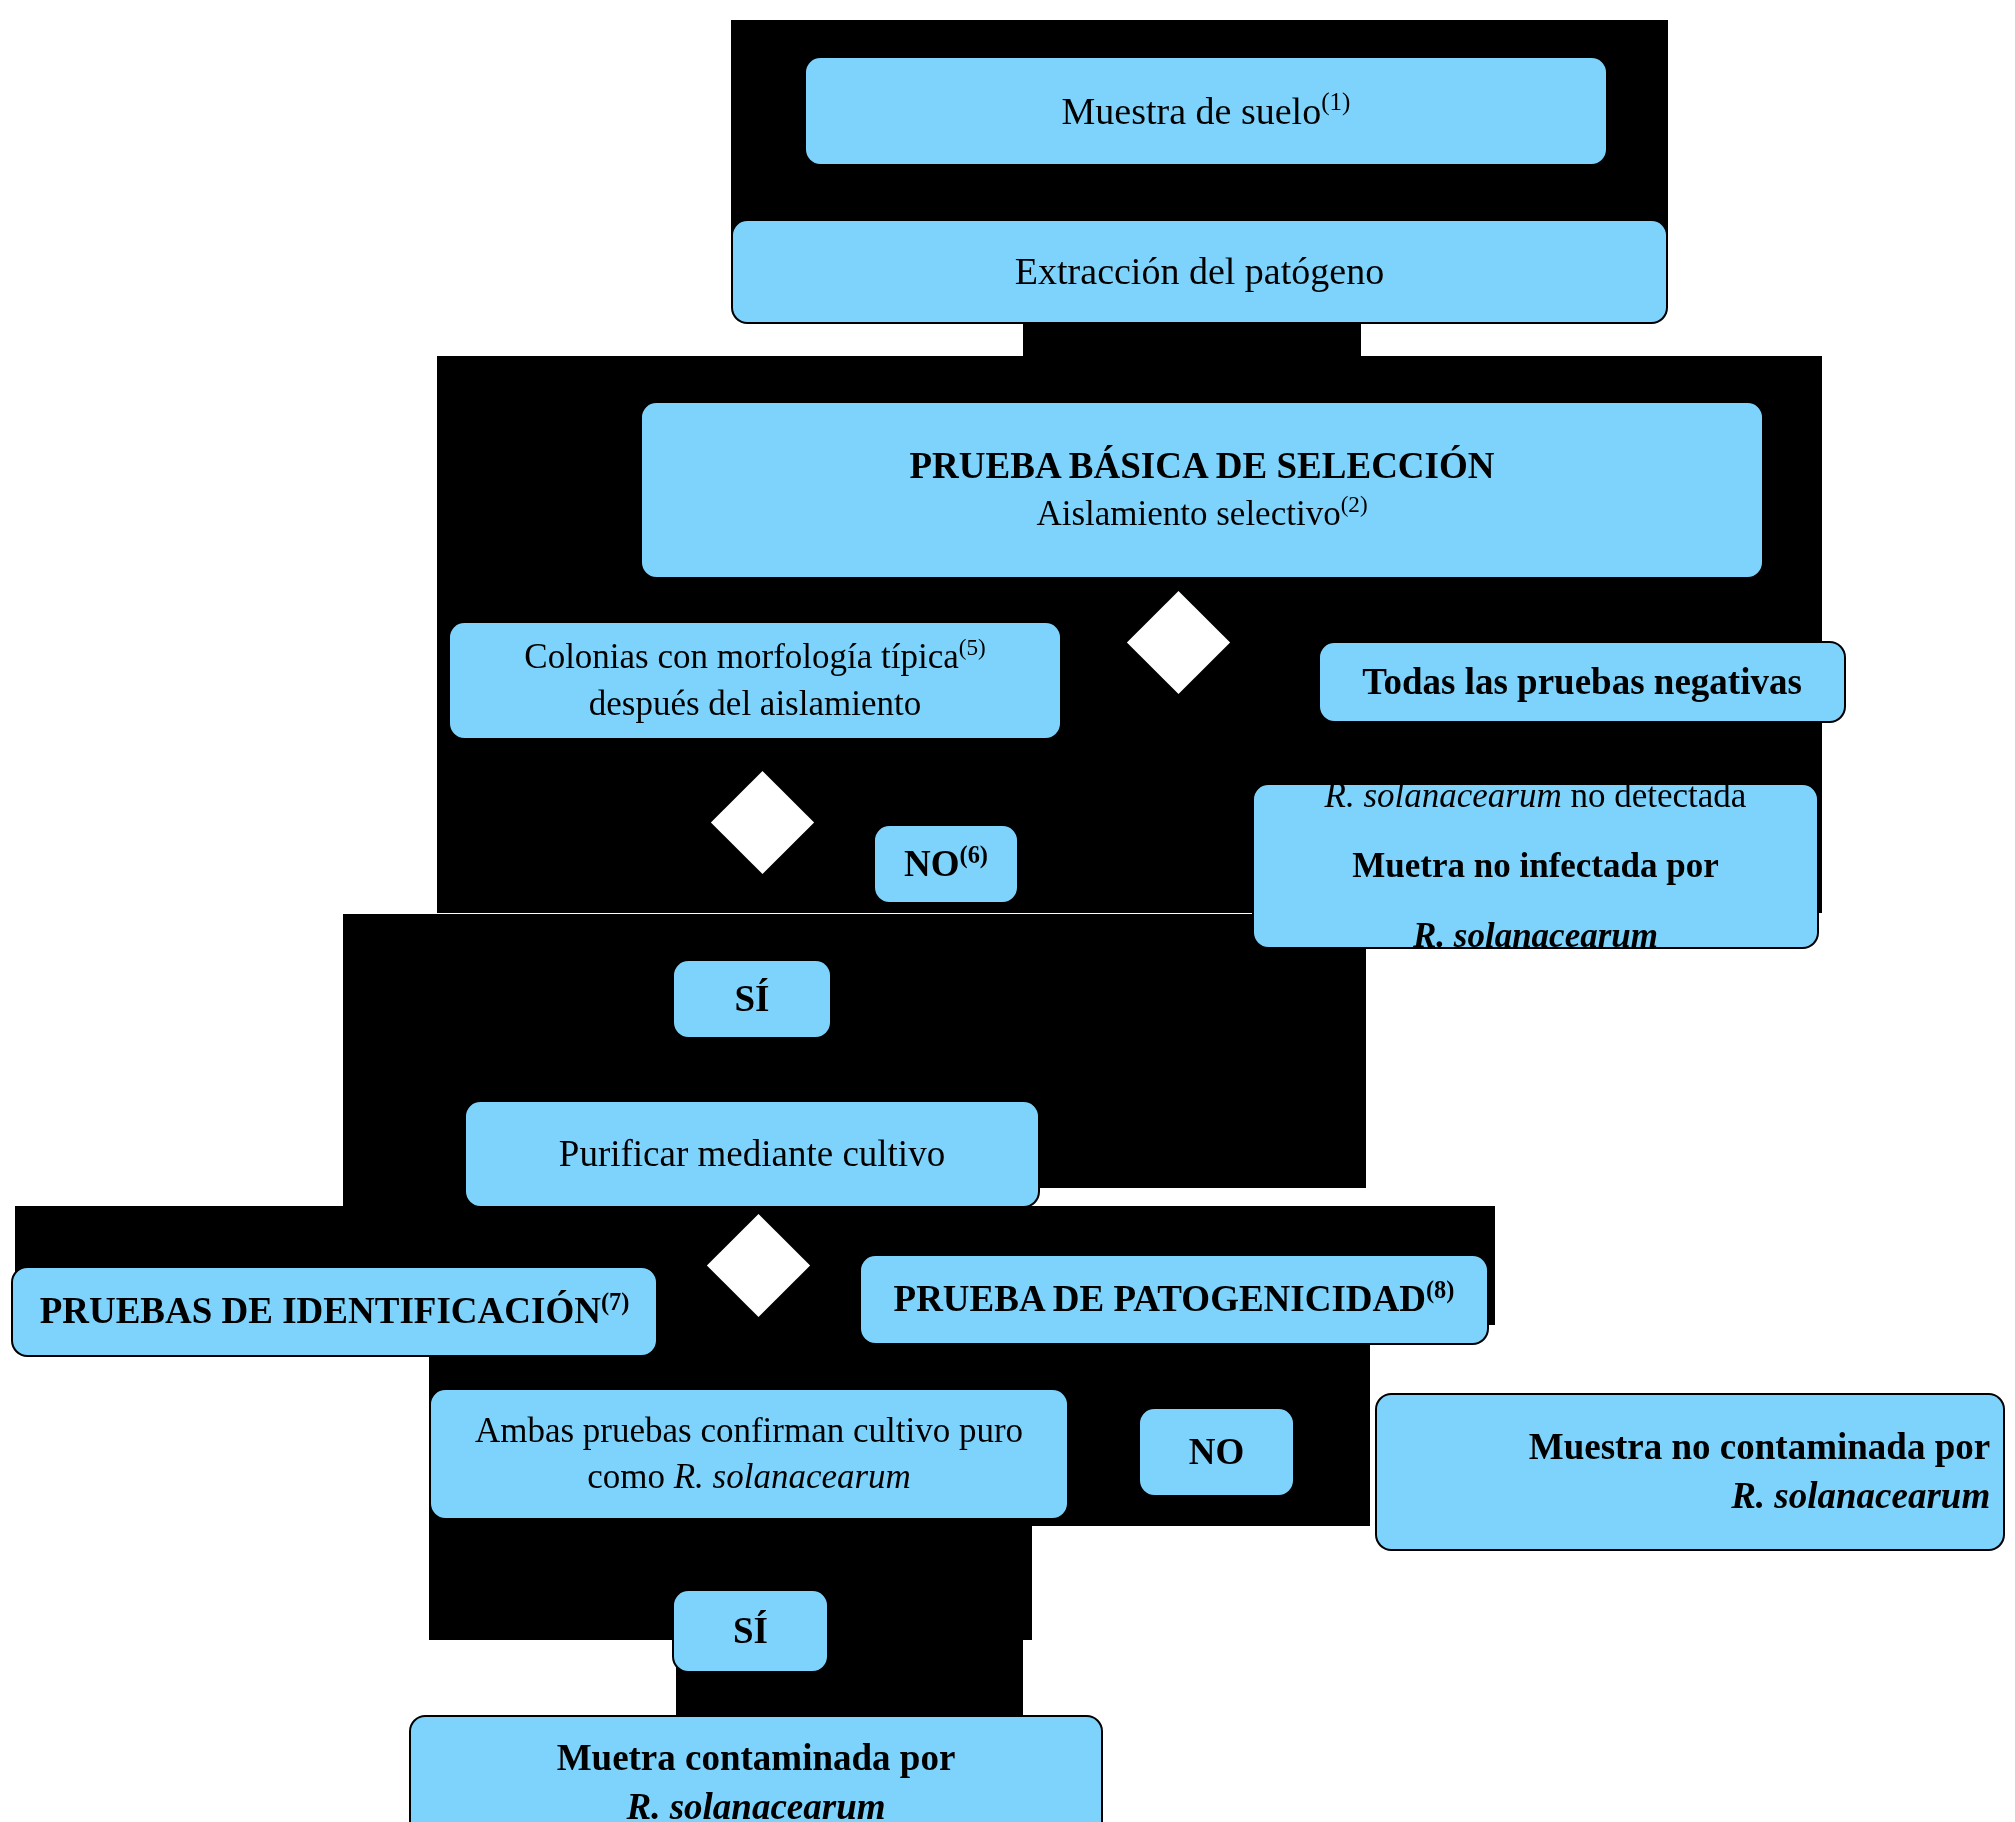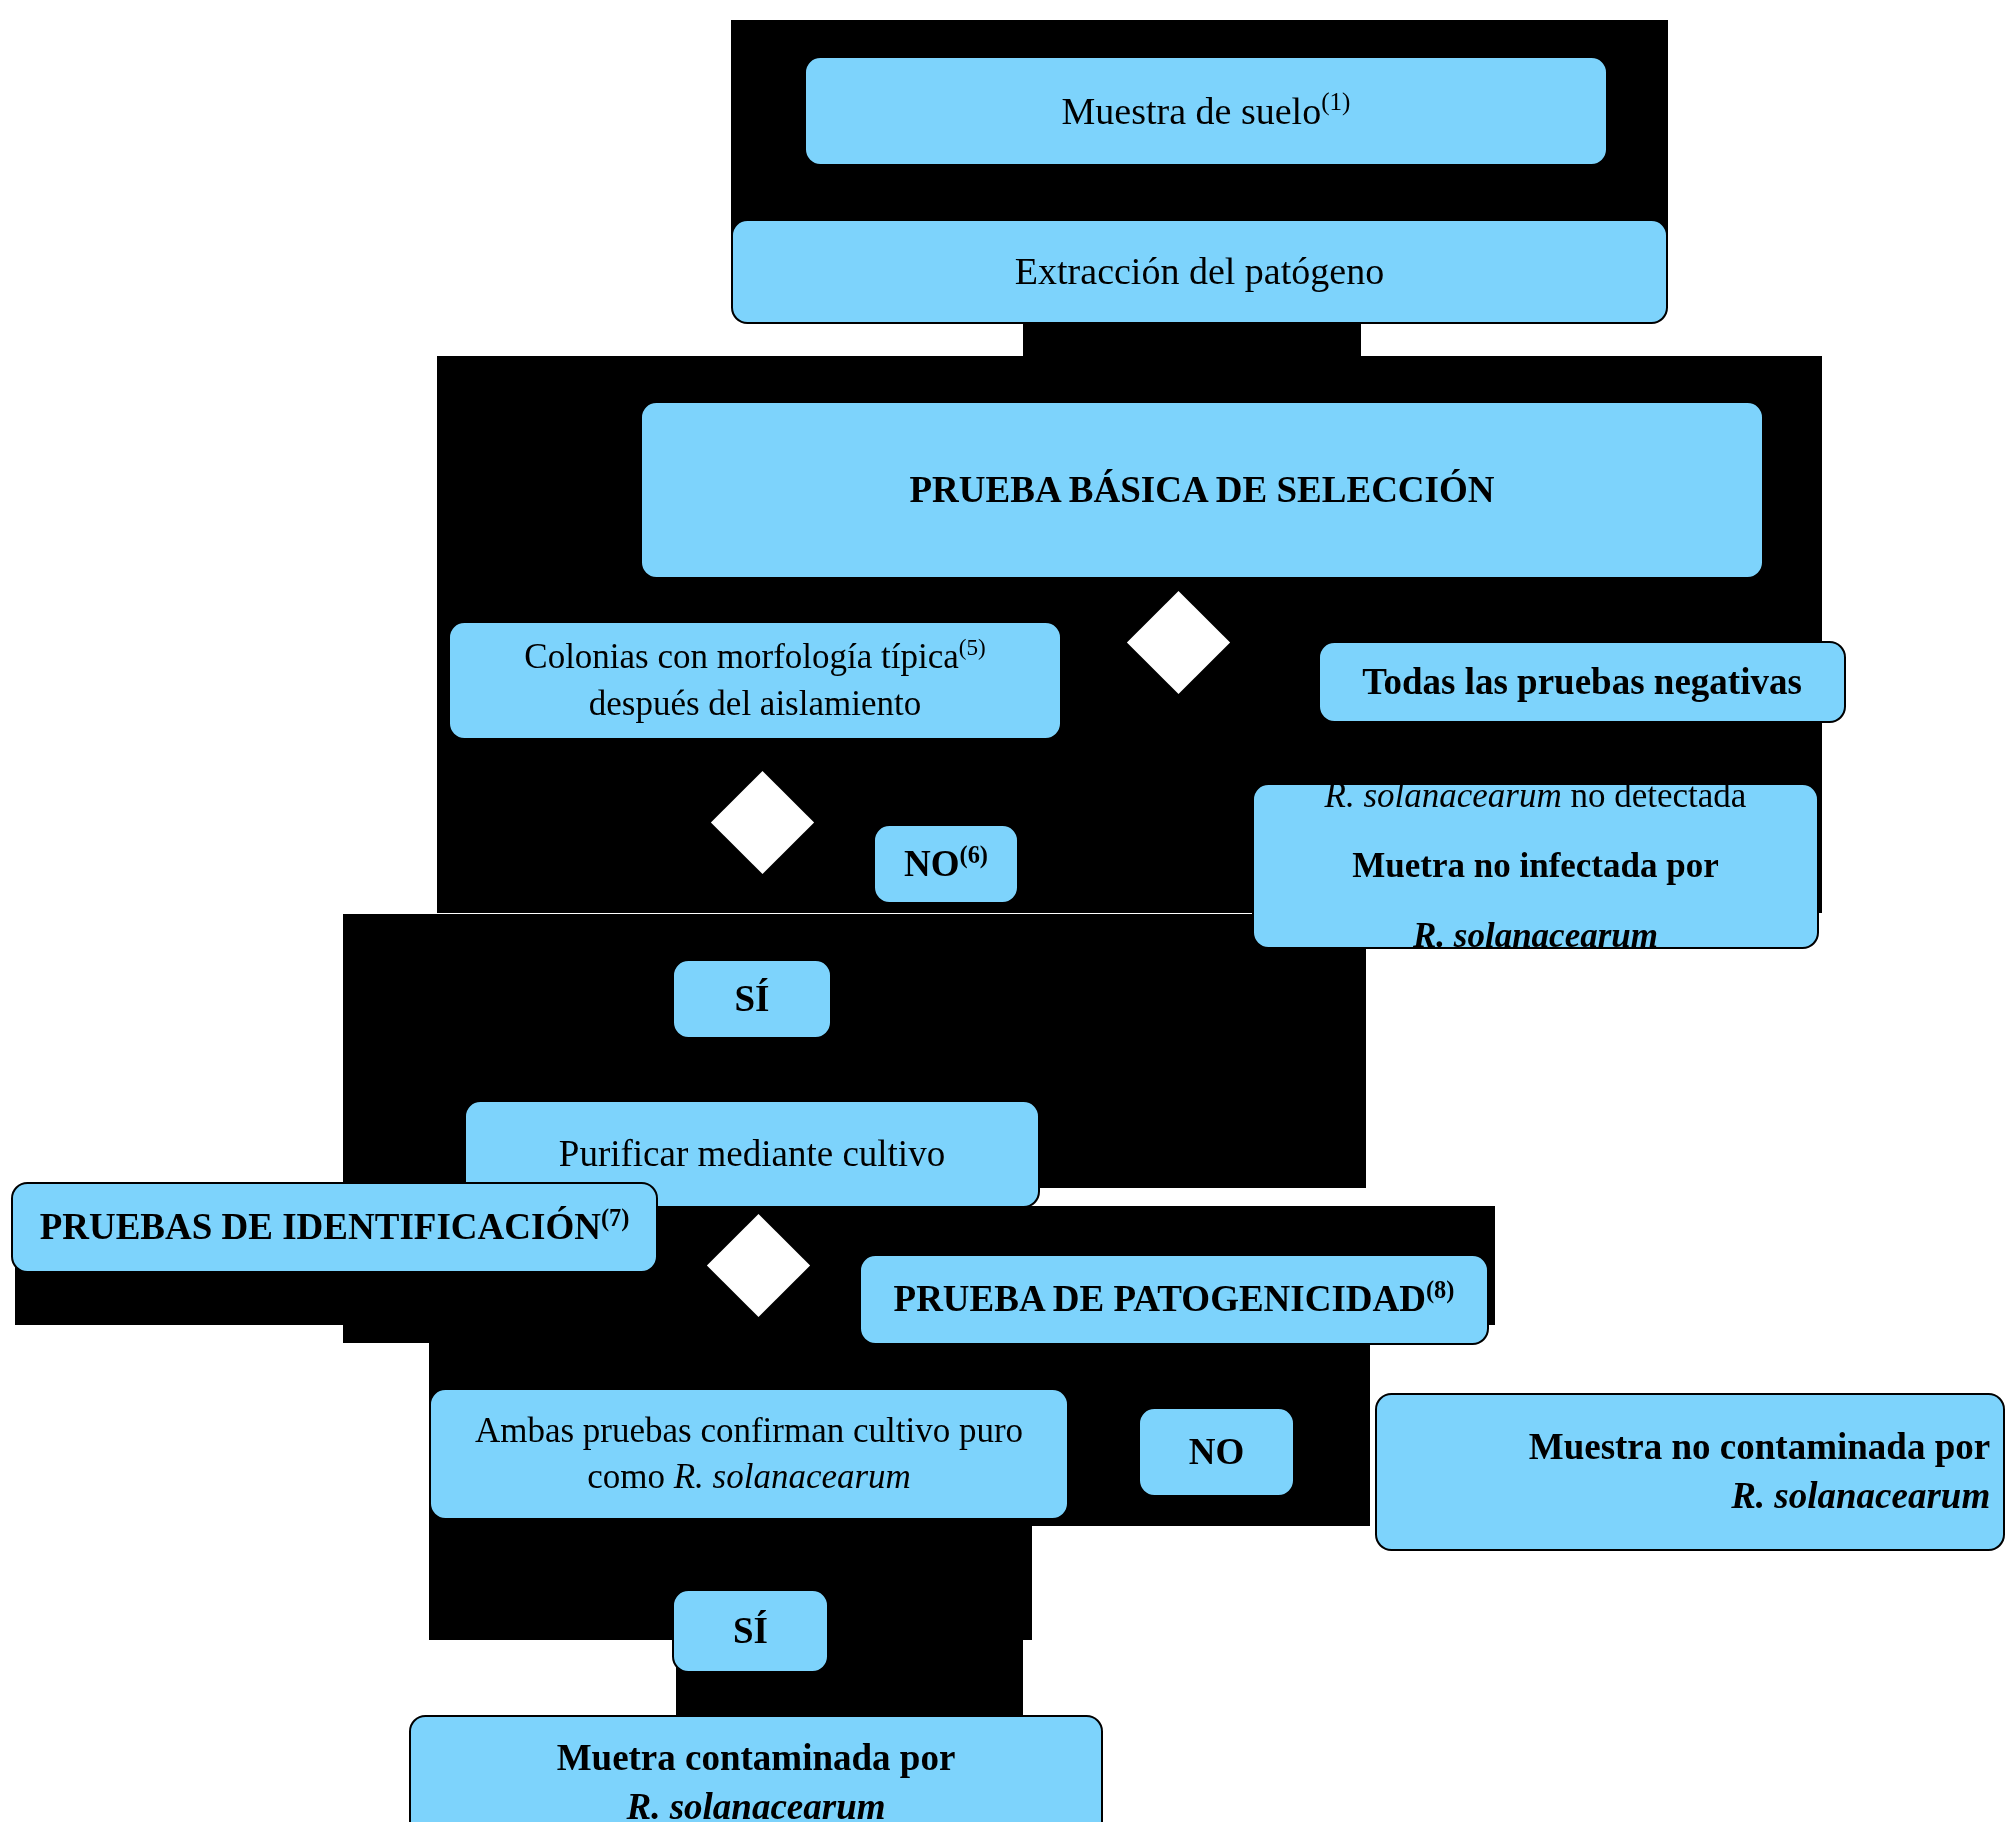--- a/index.html
+++ b/index.html
@@ -95,20 +95,23 @@
       <span>Muestra de suelo</span><span class="sup">(1)</span>
     </span>
   </div>
 
   <div class="node sz-42 f-reg" style="left:731px; top:183px; width:937px; height:105px;">
     <span class="ln">Extracción del patógeno</span>
   </div>
 
   <div class="node" style="left:640px; top:365px; width:1124px; height:178px;">
     <span class="ln f-bold sz-40">PRUEBA BÁSICA DE SELECCIÓN</span>
+    <span class="ln f-reg sz-38">
+      <span>Aislamiento selectivo</span><span class="sup">(2)</span>
+    </span>
   </div>
 
   <div class="node sz-38 f-reg" style="left:448px; top:585px; width:614px; height:119px;">
     <span class="ln">
       <span>Colonias con morfología típica</span><span class="sup">(5)</span>
     </span>
     <span class="ln">después del aislamiento</span>
   </div>
 
   <div class="node sz-40 f-bold" style="left:1318px; top:605px; width:528px; height:82px;">
@@ -130,21 +133,21 @@
   </div>
 
   <div class="node sz-40 f-bold" style="left:672px; top:923px; width:160px; height:80px;">
     <span class="ln">SÍ</span>
   </div>
 
   <div class="node sz-40 f-reg" style="left:464px; top:1064px; width:576px; height:108px;">
     <span class="ln">Purificar mediante cultivo</span>
   </div>
 
-  <div class="node sz-40 f-bold" style="left:11px; top:1146px; width:647px; height:91px;text-align:center;">
+  <div class="node sz-40 f-bold" style="left:11px; top:1230px; width:647px; height:91px;text-align:center;">
     <span class="ln">
       <span>PRUEBAS DE IDENTIFICACIÓN</span><span class="sup">(7)</span>
     </span>
   </div>
 
   <div class="node sz-40 f-bold" style="left:859px; top:1218px; width:630px; height:91px;">
     <span class="ln">
       <span>PRUEBA DE PATOGENICIDAD</span><span class="sup">(8)</span>
     </span>
   </div>

